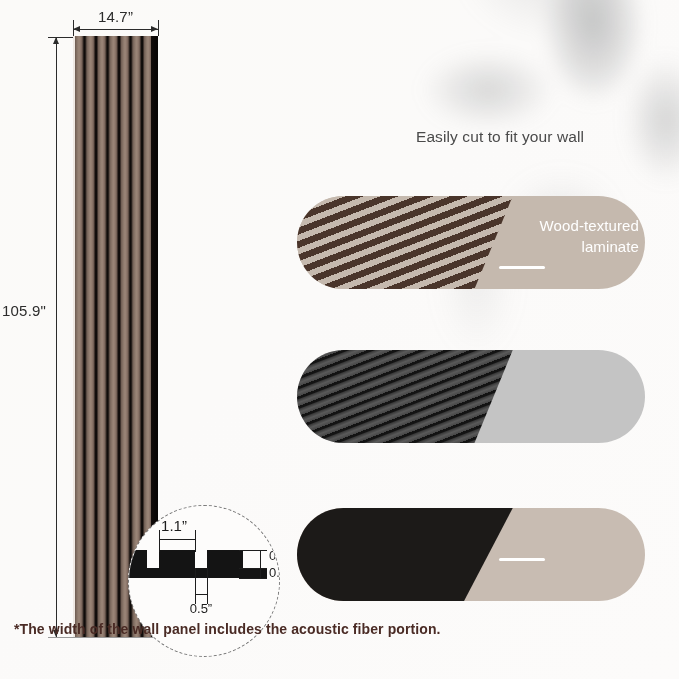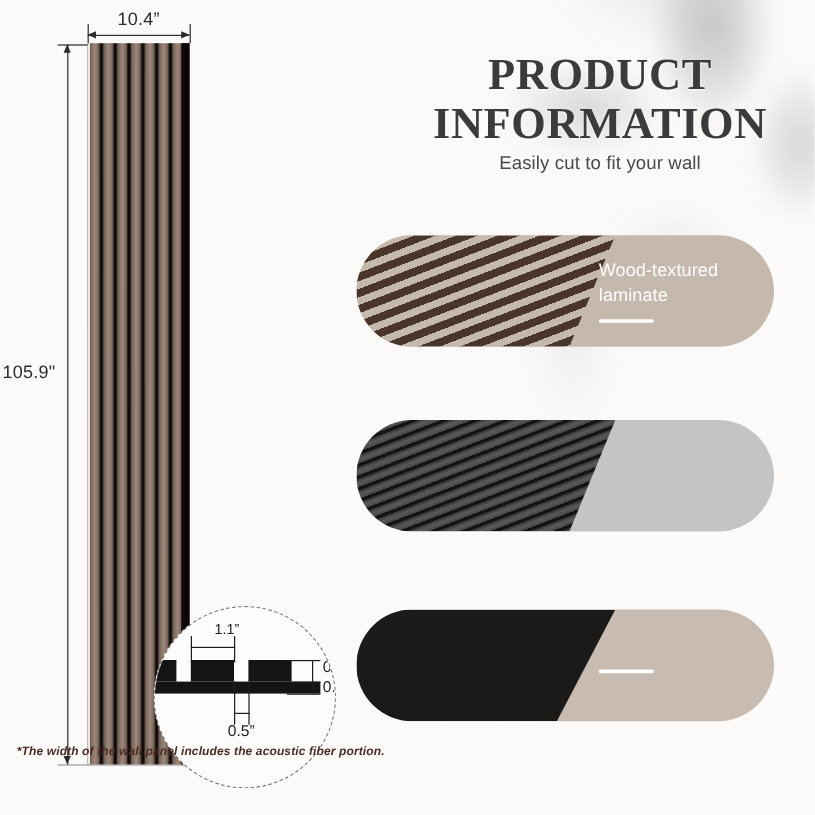--- a/index.html
+++ b/index.html
@@ -201,24 +201,24 @@
   .cs-slat-b { left: 30px; width: 36px; }
   .cs-slat-c { left: 78px; width: 36px; }
 
   .gl { position: absolute; background: #1d1d1d; }
   
   .gl-v1 { left: 30px;  top: 24px; width: 1px; height: 22px; }
   .gl-v2 { left: 66px;  top: 24px; width: 1px; height: 22px; }
   .gl-h1 { left: 30px;  top: 33px; width: 37px; height: 1px; }
   .lbl-11 {
     position: absolute;
-    left: 28px; top: 11px;
+    left: 13px; top: 11px;
     width: 64px;
     text-align: center;
-    font-size: 12px;
+    font-size: 15px;
     color: #1d1d1d;
   }
   
   .gl-v3 { left: 66px;  top: 62px; width: 1px; height: 36px; }
   .gl-v4 { left: 78px;  top: 62px; width: 1px; height: 36px; }
   .gl-h2 { left: 66px;  top: 88px; width: 13px; height: 1px; }
   .lbl-05b {
     position: absolute;
     left: 26px; top: 95px;
     width: 92px;
@@ -245,25 +245,24 @@
     font-size: 13px;
     color: #1d1d1d;
     white-space: nowrap;
   }
 
   
   .footnote {
     position: absolute;
     left: 14px;
     top: 621px;
-    font-size: 10px;
+    font-size: 14px;
     font-weight: bold;
     color: #4a2b25;
     letter-spacing: 0.1px;
-    font-style: italic;
   }
 
   
   .headline {
     position: absolute;
     left: 340px;
     top: 42px;
     width: 320px;
     text-align: center;
     font-family: "Liberation Serif", "DejaVu Serif", serif;
@@ -338,21 +337,21 @@
     width: 140px;
     height: 100%;
     display: flex;
     flex-direction: column;
     justify-content: center;
     color: #ffffff;
     font-size: 15px;
     line-height: 1.35;
     letter-spacing: 0.1px;
   }
-  .pill-text .label { white-space: pre-line; }
+  .pill-text .label { white-space: pre-line; text-align: right; }
   .pill-rule {
     margin-top: 9px;
     width: 46px;
     height: 3px;
     background: #ffffff;
     border-radius: 2px;
   }
 </style>
 </head>
 <body>
@@ -361,21 +360,21 @@
 
   <div class="bg-base"></div>
   <div class="bg-leaf"></div>
   <div class="bg-leaf2"></div>
 
   <div>
 
     <div class="dim-tick-l"></div>
     <div class="dim-tick-r"></div>
     <div class="dim-width-line"></div>
-    <div class="dim-width-label">10.4”</div>
+    <div class="dim-width-label">14.7”</div>
 
     <div class="dim-tick-top"></div>
     <div class="dim-tick-bot"></div>
     <div class="dim-height-line"></div>
     <div class="dim-height-label">105.9"</div>
 
     <div class="panel">
       <div class="panel-left-edge"></div>
       <div class="panel-right-face"></div>
     </div>
@@ -401,22 +400,20 @@
     <div class="gl gl-h4"></div>
     <div class="gl gl-h5"></div>
     <div class="gl gl-v5"></div>
     <div class="gl gl-v6"></div>
     <div class="lbl-05r">0.5”</div>
     <div class="lbl-03r">0.3”</div>
   </div>
 
   <div class="footnote">*The width of the wall panel includes the acoustic fiber portion.</div>
 
-  <div class="headline" style="white-space: pre-line;">PRODUCT
-INFORMATION</div>
   <div class="subhead">Easily cut to fit your wall</div>
 
   <div class="pill pill-1">
     <div class="pill-art art-wood"></div>
     <div class="pill-text">
       <div class="label">Wood-textured
 laminate</div>
       <div class="pill-rule"></div>
     </div>
   </div>

